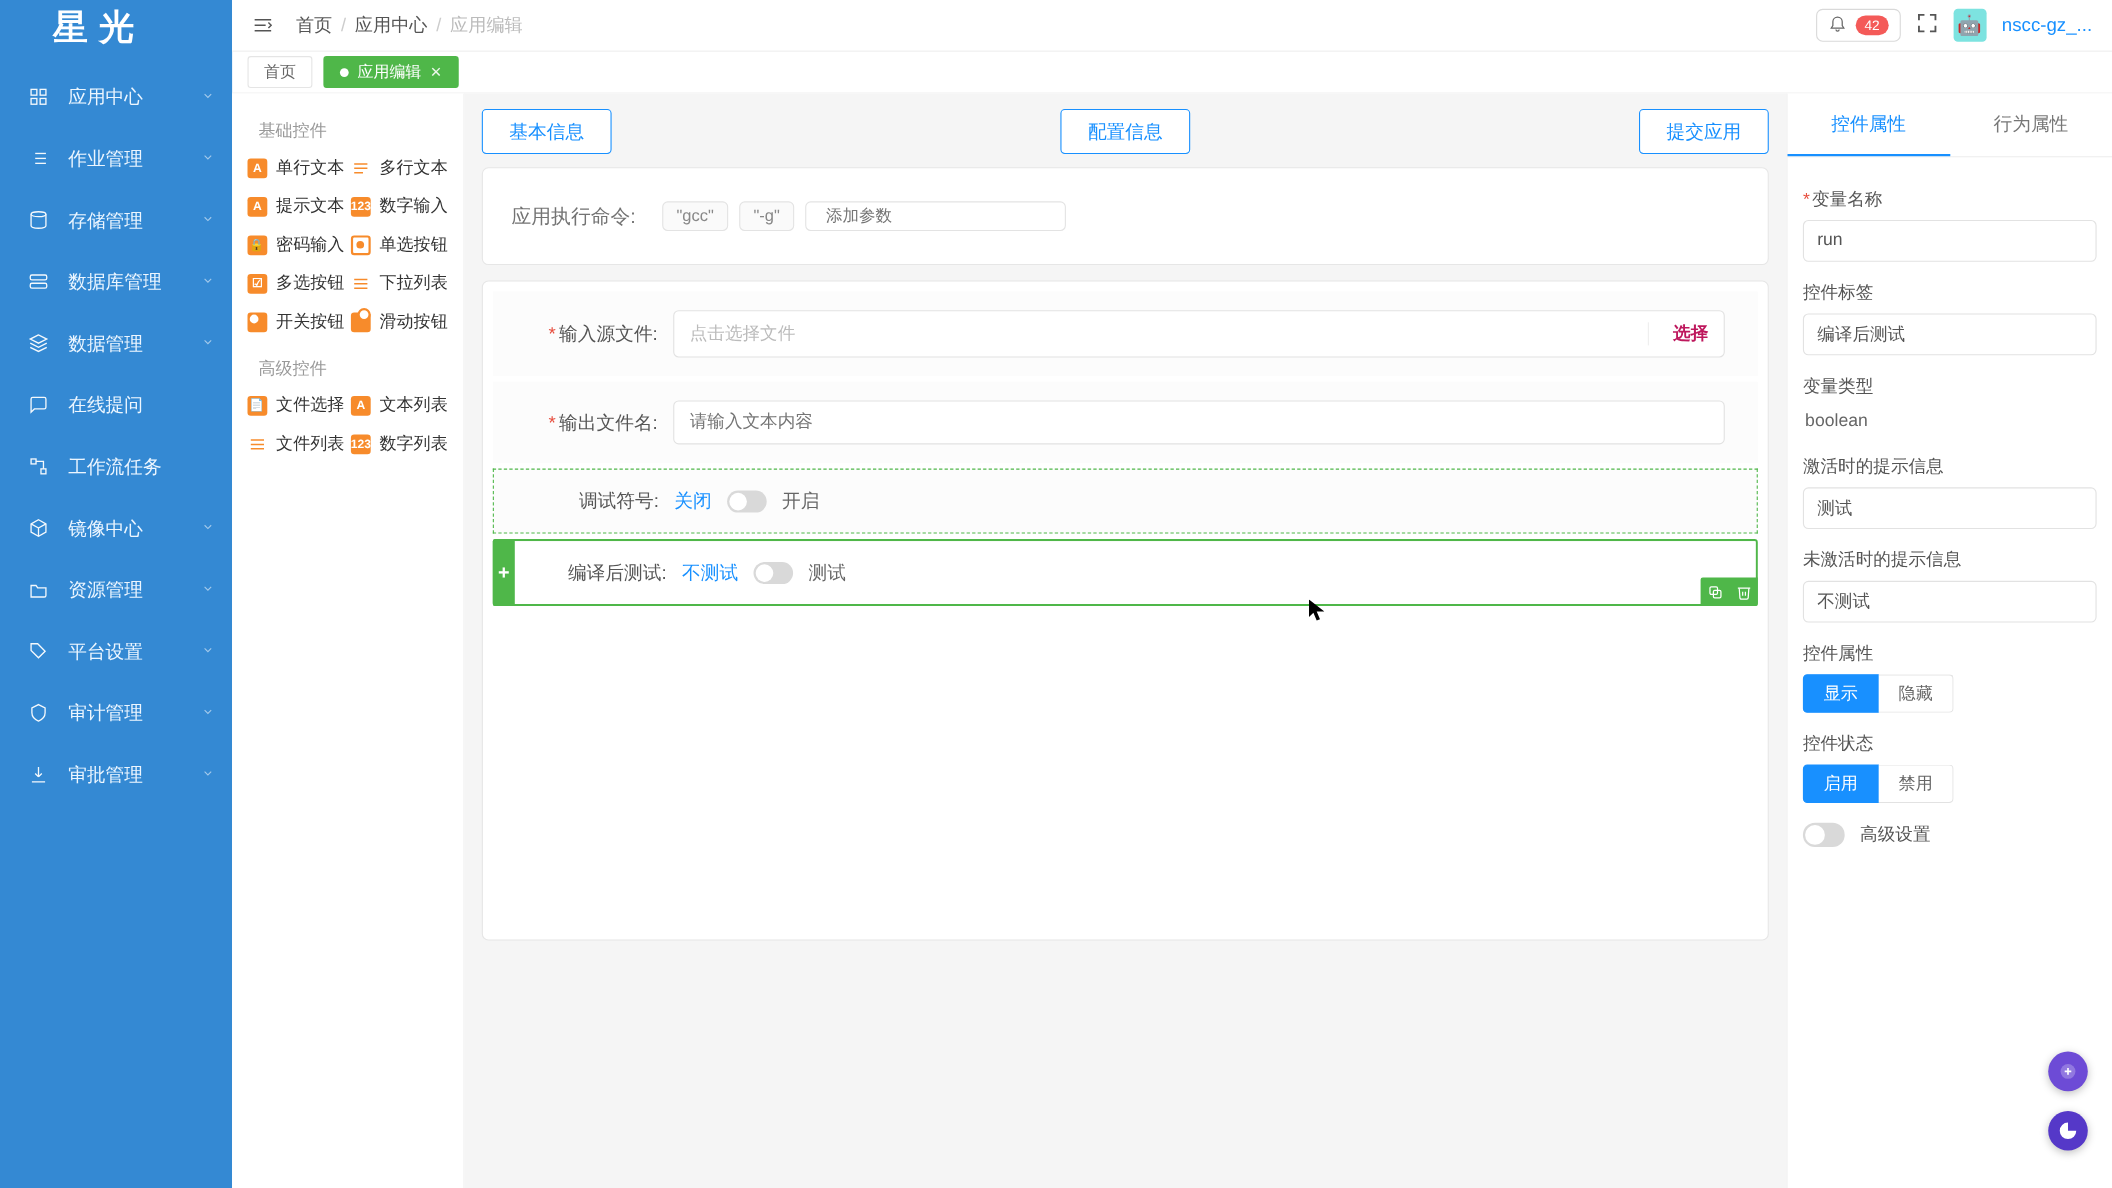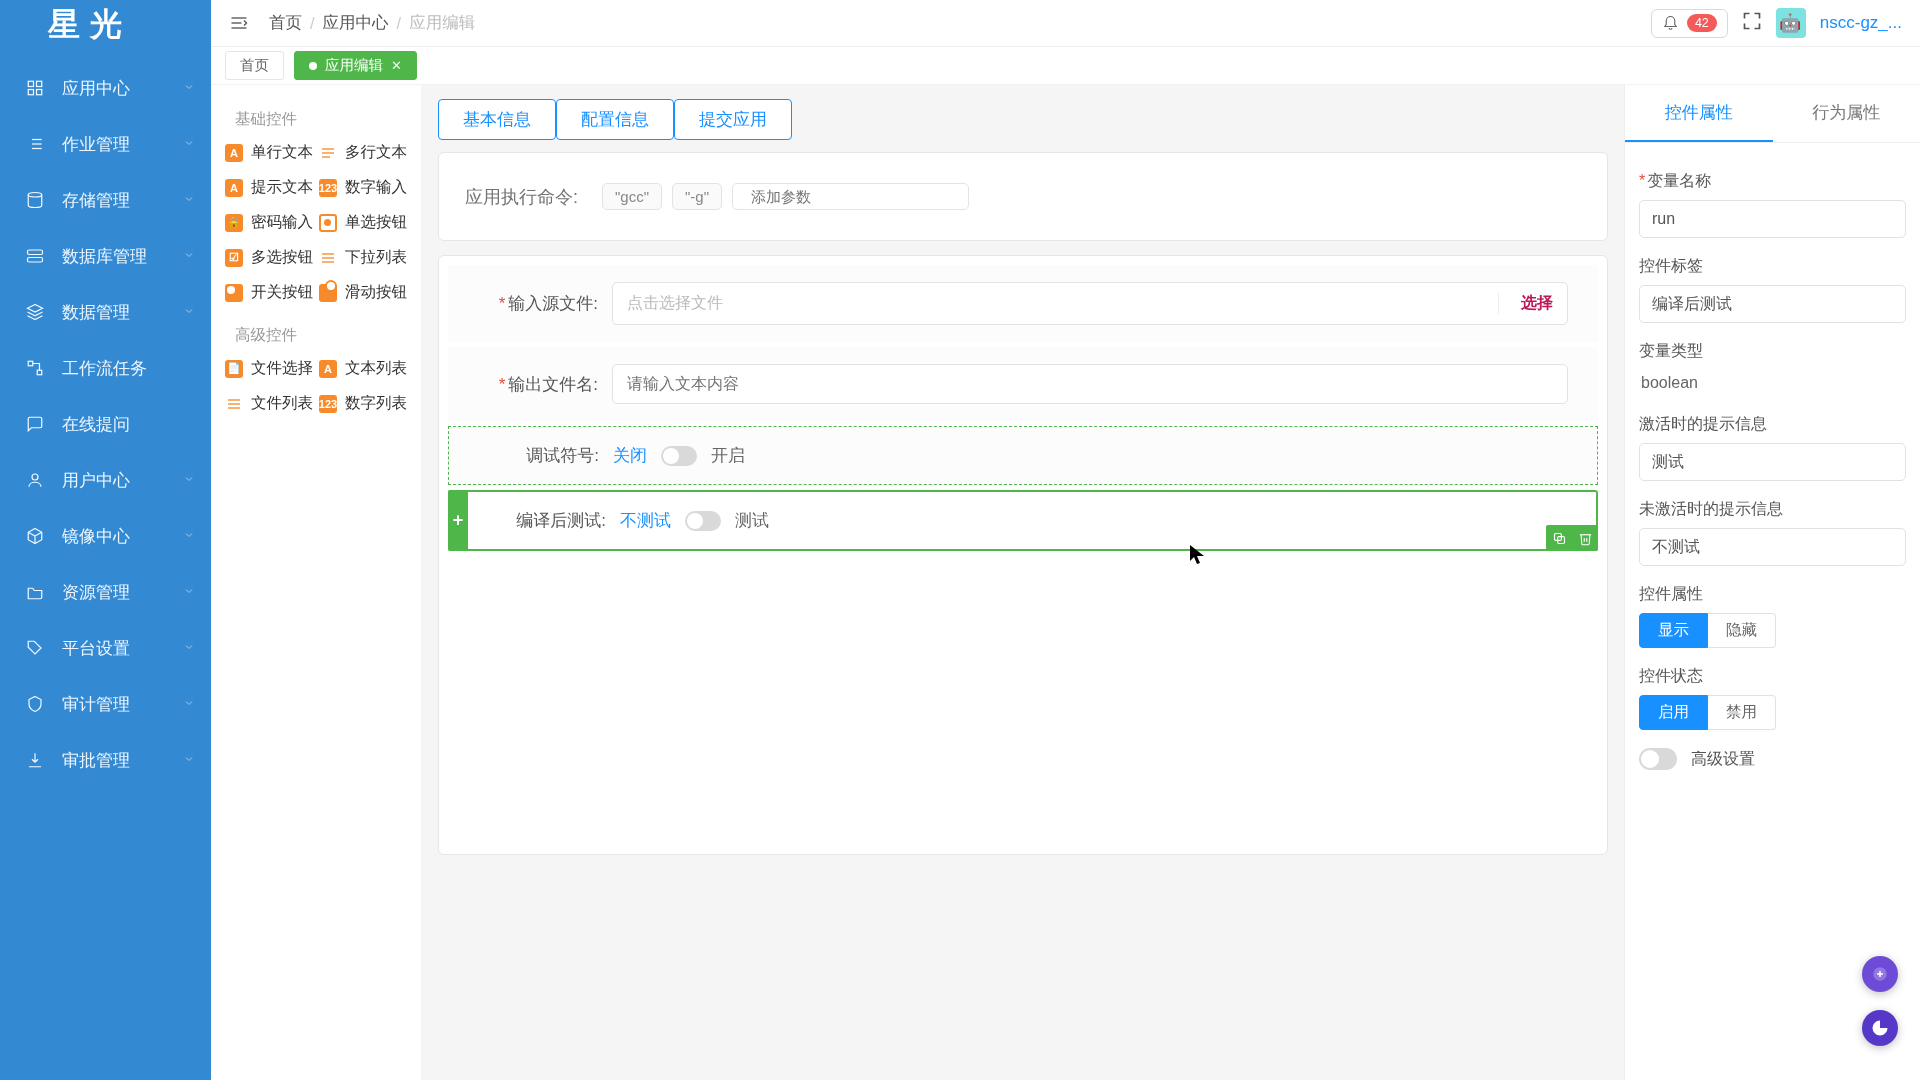--- a/index.html
+++ b/index.html
@@ -78,21 +78,21 @@
 .ic-lock { background:#f78b2b; } .ic-radio { border:2px solid #f78b2b; background:#fff; border-radius:50%; position:relative; }
 .ic-radio::after { content:""; width:7px; height:7px; background:#f78b2b; border-radius:50%; position:absolute; top:3px; left:3px; }
 .ic-switch { background:#f78b2b; border-radius:9px; width:20px; height:12px; position:relative; }
 .ic-switch::after { content:""; width:8px; height:8px; background:#fff; border-radius:50%; position:absolute; top:2px; left:2px; }
 .ic-slider { background:#f78b2b; height:4px; width:18px; border-radius:2px; position:relative; }
 .ic-slider::after { content:""; width:8px; height:8px; border:2px solid #f78b2b; background:#fff; border-radius:50%; position:absolute; top:-4px; left:6px; }
 .ic-lines svg { width:16px; height:16px; stroke:#f78b2b; stroke-width:2; fill:none; }
 
 
 .canvas { flex:1; padding:14px 16px; position:relative; overflow:auto; }
-.top-tabs { display:flex; justify-content:flex-start; margin-bottom:12px; }
+.top-tabs { display:flex; justify-content:space-between; margin-bottom:12px; }
 .top-tabs .ttab {
   border:1px solid #1890ff; color:#1890ff; padding:8px 24px; border-radius:4px; font-size:17px; cursor:pointer; background:#fff;
 }
 
 .cardbox {
   border:1px solid #e6e6e6; border-radius:6px; background:#fff; padding:30px 26px;
   margin-bottom:14px;
 }
 .cmd-label { font-size:18px; color:#737373; margin-right:14px; }
 .cmd-row { display:flex; align-items:center; gap:10px; }
@@ -239,46 +239,34 @@
           </svg>
         </span>
         <span>数据管理</span>
         <span class="chev"><svg viewBox="0 0 24 24">
             <polyline points="6 9 12 15 18 9"></polyline>
           </svg></span>
       </li>
     <li>
         <span class="nav-icon">
           <svg viewBox="0 0 24 24">
+            <path d="M21 15a2 2 0 0 1-2 2H7l-4 4V5a2 2 0 0 1 2-2h14a2 2 0 0 1 2 2z"></path>
+          </svg>
+        </span>
+        <span>在线提问</span>
+      </li>
+    <li>
+        <span class="nav-icon">
+          <svg viewBox="0 0 24 24">
             <rect x="3" y="3" width="6" height="6"></rect>
             <rect x="15" y="15" width="6" height="6"></rect>
             <path d="M9 6h9v9"></path>
           </svg>
         </span>
         <span>工作流任务</span>
-      </li>
-    <li>
-        <span class="nav-icon">
-          <svg viewBox="0 0 24 24">
-            <path d="M21 15a2 2 0 0 1-2 2H7l-4 4V5a2 2 0 0 1 2-2h14a2 2 0 0 1 2 2z"></path>
-          </svg>
-        </span>
-        <span>在线提问</span>
-      </li>
-    <li>
-        <span class="nav-icon">
-          <svg viewBox="0 0 24 24">
-            <circle cx="12" cy="8" r="4"></circle>
-            <path d="M4 21c0-4 4-6 8-6s8 2 8 6"></path>
-          </svg>
-        </span>
-        <span>用户中心</span>
-        <span class="chev"><svg viewBox="0 0 24 24">
-            <polyline points="6 9 12 15 18 9"></polyline>
-          </svg></span>
       </li>
     <li>
         <span class="nav-icon">
           <svg viewBox="0 0 24 24">
             <path d="M12 2l9 5v10l-9 5-9-5V7z"></path>
             <path d="M12 12l9-5M12 12v10M12 12L3 7"></path>
           </svg>
         </span>
         <span>镜像中心</span>
         <span class="chev"><svg viewBox="0 0 24 24">

